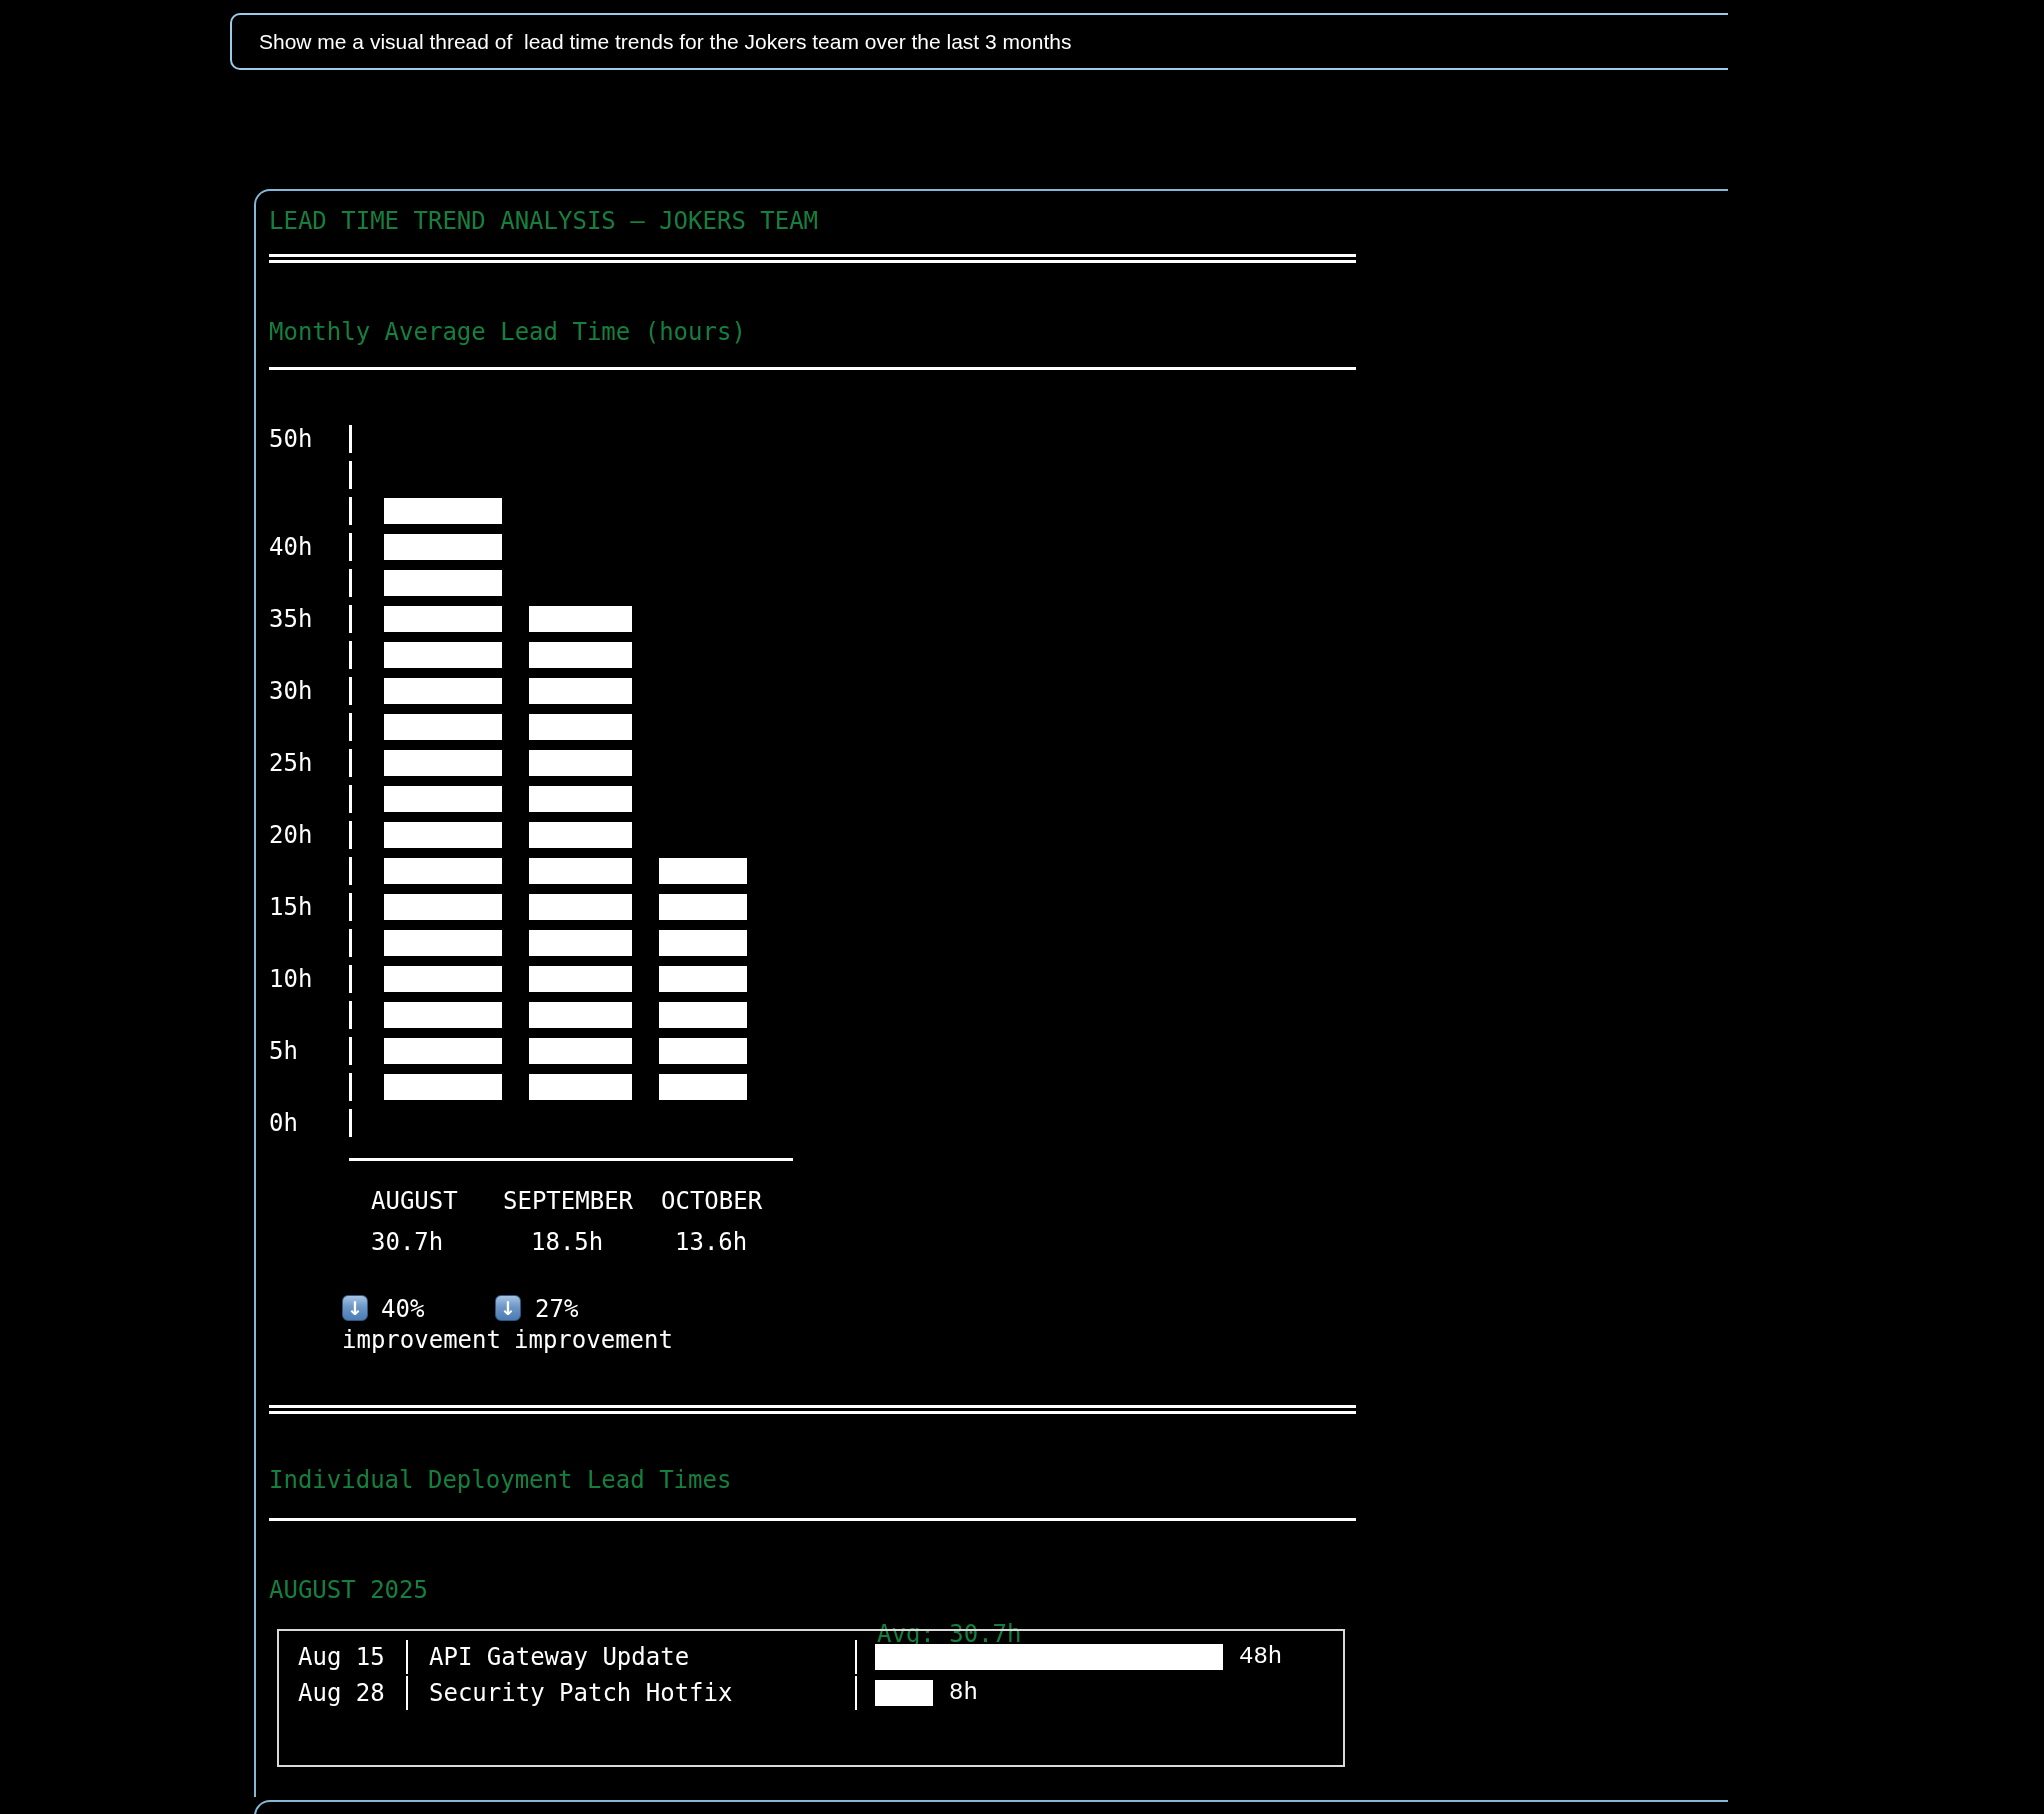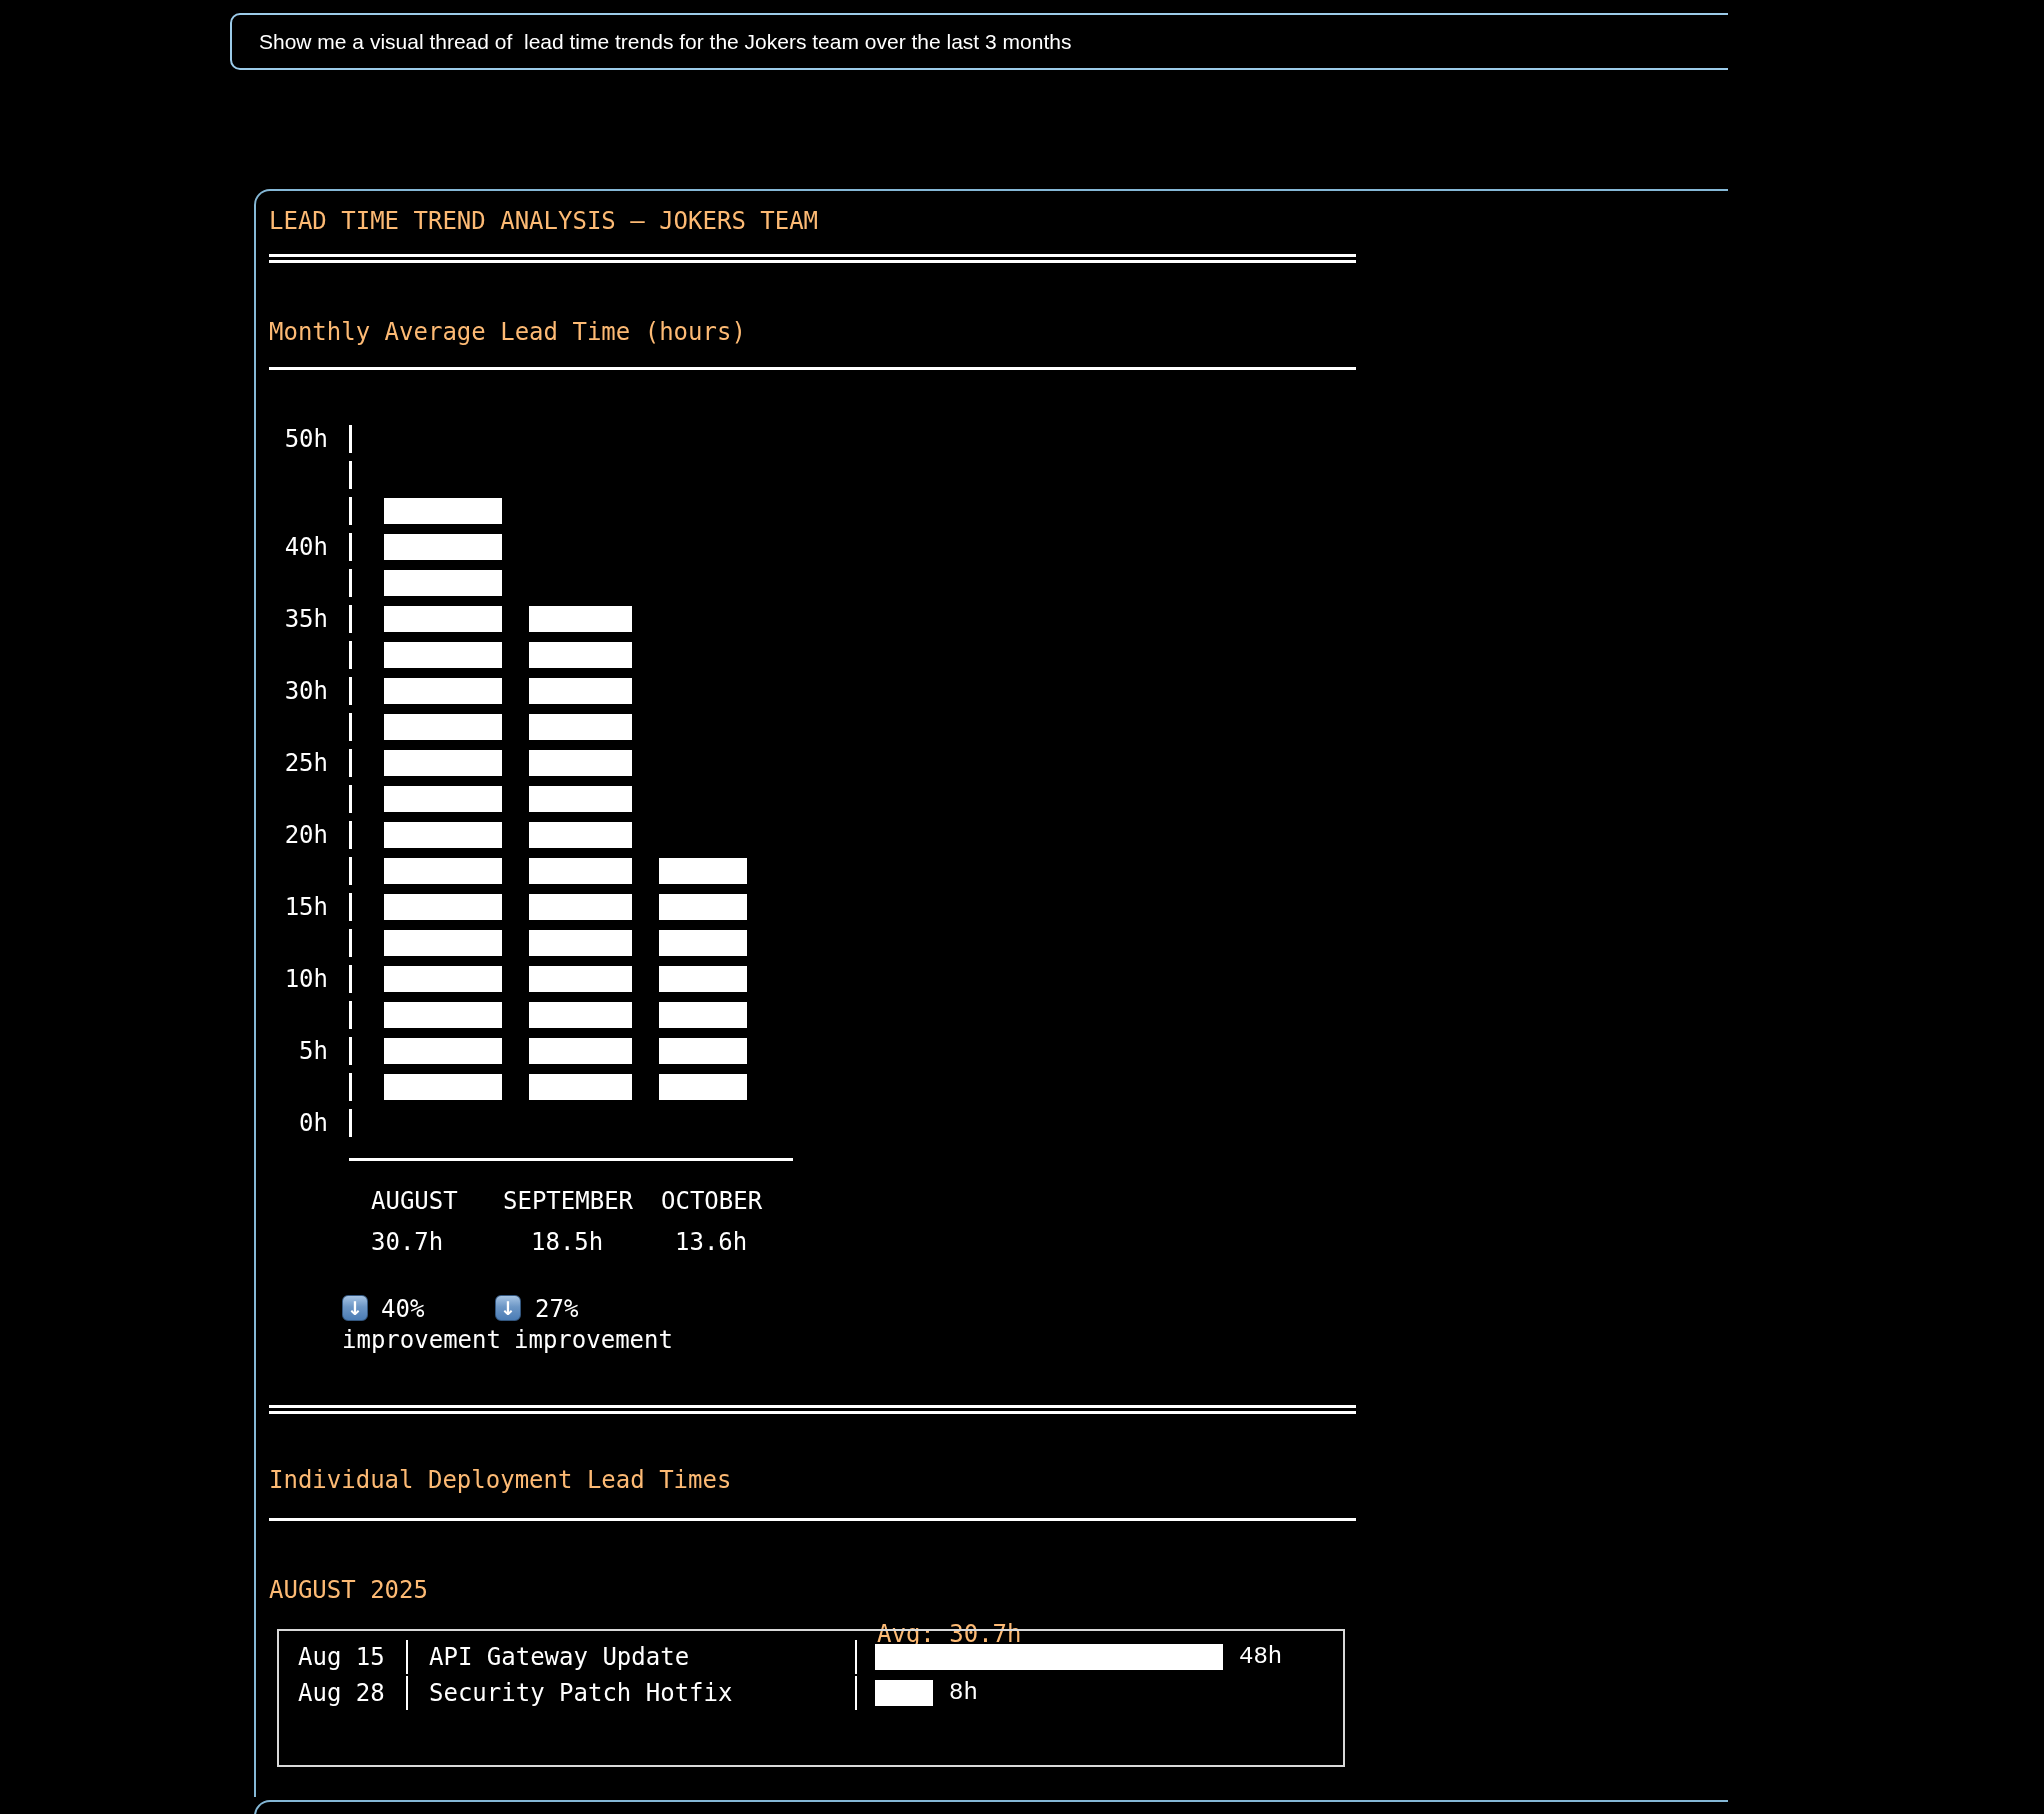--- a/index.html
+++ b/index.html
@@ -17,29 +17,29 @@
               font-family:"Liberation Sans",sans-serif;font-weight:bold;font-size:29px;color:#fff;}
 
   
   .code-block{position:absolute;left:254px;top:189px;width:1599px;height:1608px;box-sizing:border-box;
               border:2px solid #85b8d6;border-bottom:none;border-radius:16px 16px 0 0;background:#000;}
   .code-block2{position:absolute;left:254px;top:1800px;width:1599px;height:40px;box-sizing:border-box;
               border:2px solid #85b8d6;border-bottom:none;border-radius:16px 16px 0 0;background:#000;}
   .copy-btn{position:absolute;left:1540px;top:12px;width:40px;height:40px;display:flex;
             align-items:center;justify-content:center;cursor:pointer;background:none;border:none;}
 
-  .mline{position:absolute;font-size:24px;line-height:30px;color:#fdba74;white-space:pre;}
+  .mline{position:absolute;font-size:24px;line-height:30px;color:#15803d;white-space:pre;}
   .dsep{position:absolute;left:13px;width:1087px;height:9px;box-sizing:border-box;
         border-top:3px solid #fff;border-bottom:3px solid #fff;}
   .ssep{position:absolute;left:13px;width:1087px;height:3px;background:#fff;}
 
   
   .chart{position:absolute;left:13px;top:230px;width:800px;height:756px;}
   .crow{position:relative;height:36px;}
-  .tick{position:absolute;left:0;top:3px;width:59px;text-align:right;font-size:24px;line-height:30px;white-space:pre;}
+  .tick{position:absolute;left:0;top:3px;width:59px;font-size:24px;line-height:30px;white-space:pre;}
   .adash{position:absolute;left:80px;top:4px;width:3px;height:28px;background:#fff;}
   .seg{position:absolute;top:5px;height:26px;background:#fff;}
   .baseline{position:absolute;left:80px;top:737px;width:444px;height:3px;background:#fff;}
 
   .month-label{position:absolute;font-size:24px;line-height:30px;}
   .down-badge{position:absolute;width:26px;height:26px;border-radius:6px;
               background:linear-gradient(180deg,#a6c4e4 0%,#6d97c6 45%,#4a7cb5 100%);
               border:1px solid #33567e;box-sizing:border-box;
               display:flex;align-items:center;justify-content:center;
               color:#fff;font-weight:bold;font-size:19px;font-family:"DejaVu Sans",sans-serif;}

